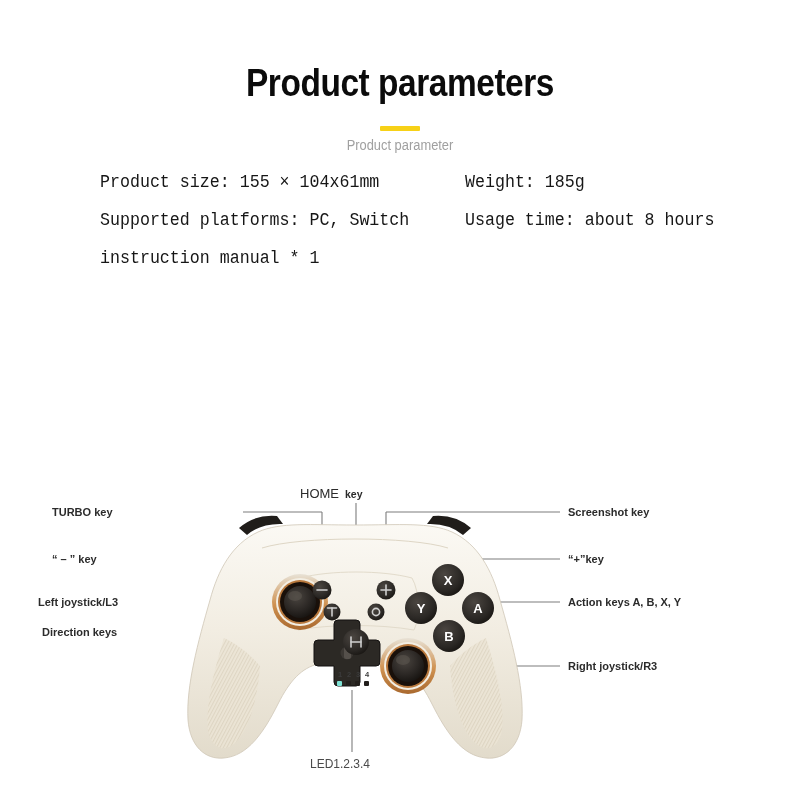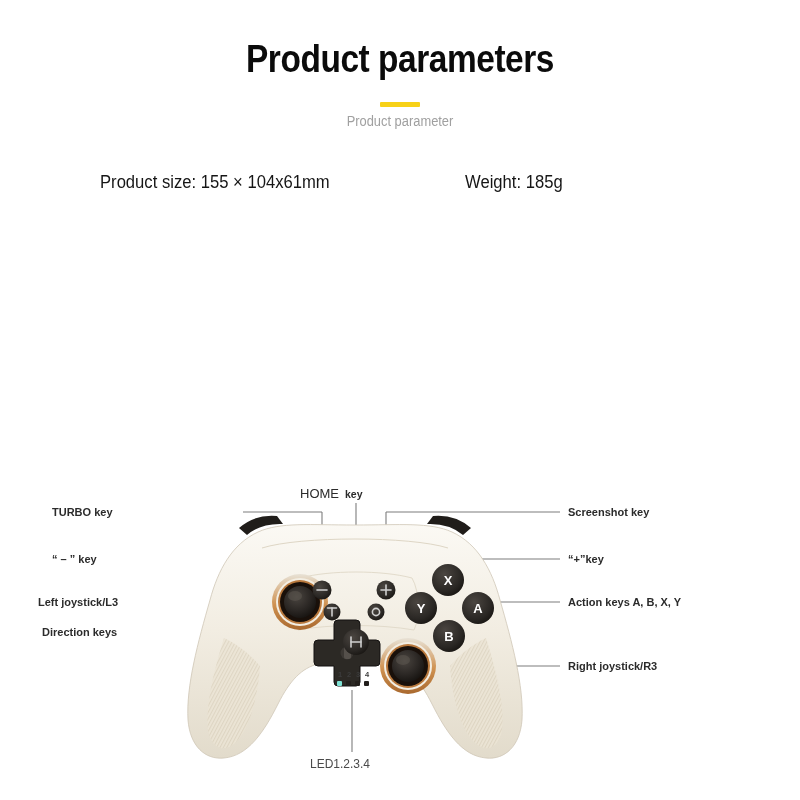--- a/index.html
+++ b/index.html
@@ -6,21 +6,21 @@
   body{
     width:800px;height:800px;
     background:#ffffff;
     font-family:"Liberation Sans", sans-serif;
     color:#1a1a1a;
     overflow:hidden;
     position:relative;
   }
 
   
-  .header{ text-align:center; padding-top:40px; }
+  .header{ text-align:center; padding-top:64px; }
   .page-title{
     font-size:38px;
     font-weight:bold;
     letter-spacing:-0.5px;
     color:#0b0b0b;
     transform:scaleX(0.88);
     line-height:1.05;
   }
   .divider{
     width:40px;height:5px;
@@ -39,20 +39,21 @@
   .specs{
     position:absolute;
     left:100px; top:168px;
     width:660px;
   }
   .spec-row{
     display:flex;
     margin-bottom:10px;
     height:28px;
     align-items:center;
+    font-family:Liberation Mono, monospace;
   }
   .spec-cell{
     font-size:17.5px;
     color:#161616;
     white-space:nowrap;
     transform:scaleX(0.95);
     transform-origin:left center;
   }
   .spec-cell.left{ width:365px; flex:0 0 365px; }
   .spec-cell.right{ flex:1; }
@@ -116,20 +117,27 @@
 <div class="header">
   <div class="page-title">Product parameters</div>
   <div class="divider"></div>
   <div class="subtitle">Product parameter</div>
 </div>
 
 <div class="specs">
   <div class="spec-row">
     <div class="spec-cell left">Product size: 155 × 104x61mm</div>
     <div class="spec-cell right">Weight: 185g</div>
+  </div>
+  <div class="spec-row">
+    <div class="spec-cell left">Supported platforms: PC, Switch</div>
+    <div class="spec-cell right">Usage time: about 8 hours</div>
+  </div>
+  <div class="spec-row">
+    <div class="spec-cell full">instruction manual * 1</div>
   </div>
 </div>
 
 <div class="diagram">
 <svg width="800" height="330" viewBox="0 0 800 330" xmlns="http://www.w3.org/2000/svg">
   <defs>
     <linearGradient id="bodyGrad" x1="0" y1="0" x2="0" y2="1">
       <stop offset="0%" stop-color="#fbf9f4"></stop>
       <stop offset="45%" stop-color="#f2ede2"></stop>
       <stop offset="100%" stop-color="#e2dbcb"></stop>

